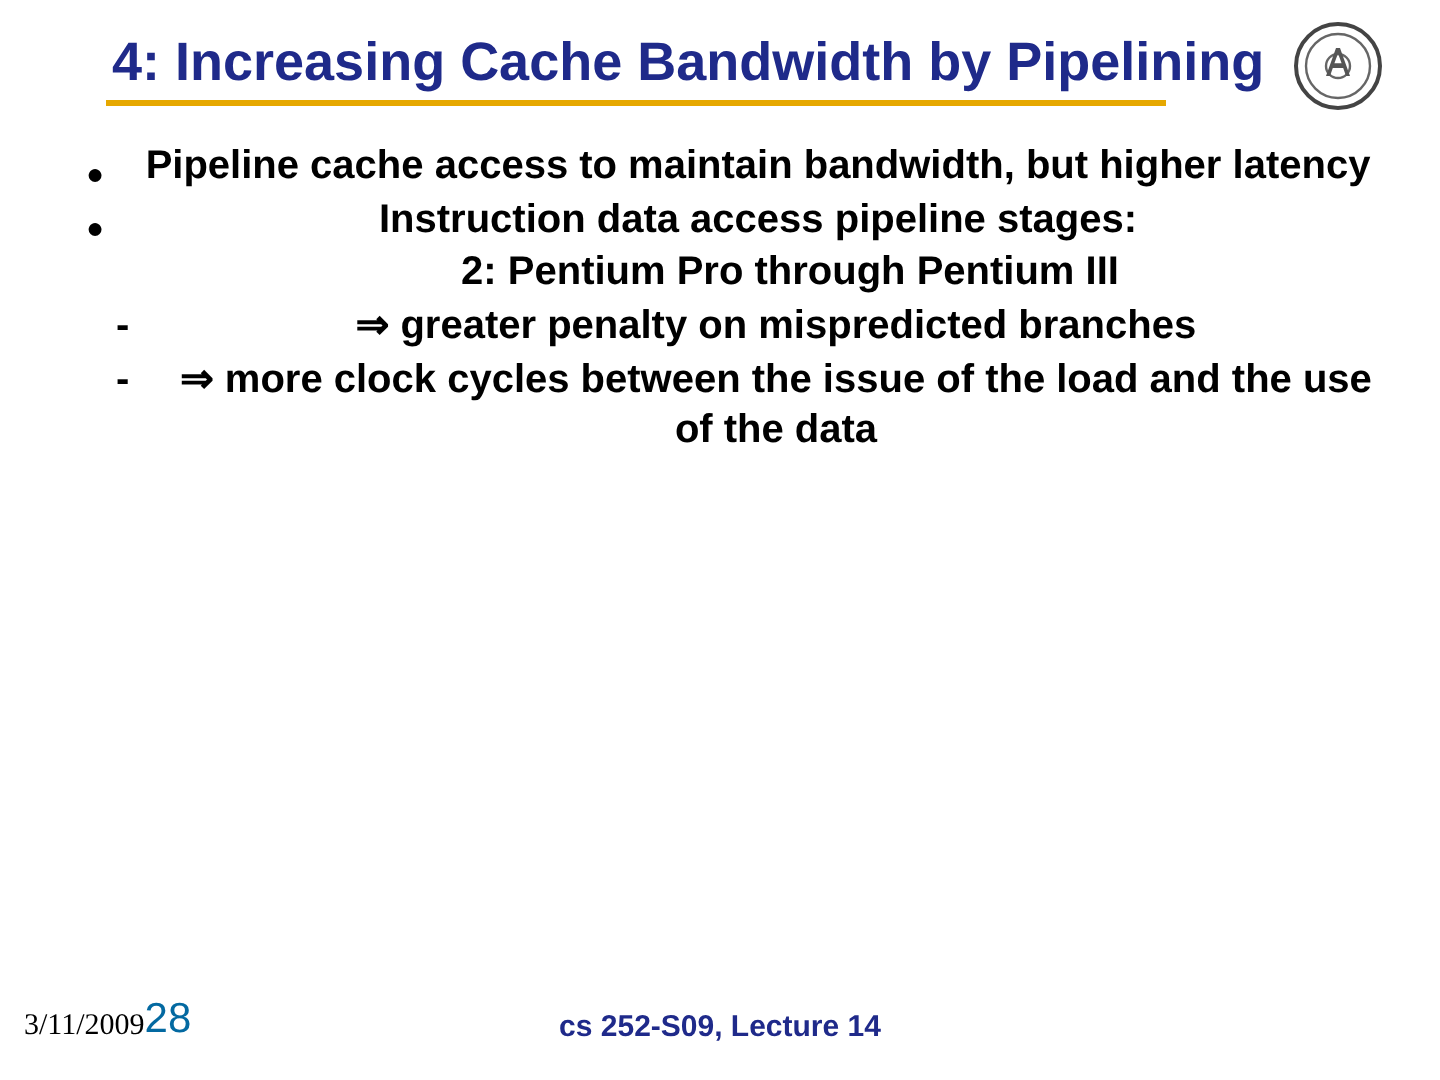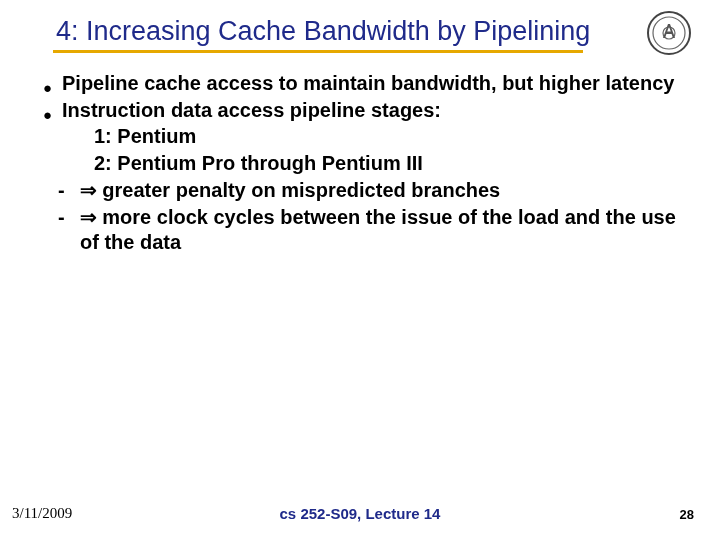--- a/index.html
+++ b/index.html
@@ -1,32 +1,32 @@
 <!DOCTYPE html>
 <html><head>
 <meta charset="utf-8">
 <style>
   * { margin: 0; padding: 0; box-sizing: border-box; }
   html, body { width: 720px; height: 540px; background: #fff; font-family: Arial, Helvetica, sans-serif; overflow: hidden; }
   .slide { position: relative; width: 720px; height: 540px; padding: 0; }
   .header { position: relative; padding: 16px 56px 0 56px; }
-  .title { color: #1f2a8a; font-weight: normal; font-size: 27px; line-height: 1.18; display: inline-block; }
+  .title { color: #1f2a8a; font-weight: bold; font-size: 27px; line-height: 1.18; display: inline-block; }
   .title-underline { height: 3px; background: #e6a800; margin-top: 2px; width: 530px; margin-left: 53px;}
   .logo { position: absolute; top: 10px; right: 28px; }
   .body { padding: 18px 24px 0 40px; color: #000; font-size: 20px; font-weight: bold; line-height: 1.24; }
   .row { display: flex; align-items: flex-start; margin-bottom: 2px; }
   .bullet, .dash, .arrow-gap { width: 22px; flex: 0 0 22px; text-align: left; }
   .dash-offset { width: 18px; flex: 0 0 18px; }
   .indent-stage { width: 54px; flex: 0 0 54px; }
-  .text { flex: 1; }
+  .text { flex: 1; text-align: center; }
   .arrow-char { font-family: 'Arial', sans-serif; font-weight: bold; }
-  .footer { position: absolute; bottom: 18px; left: 0; width: 720px; display: flex; justify-content: space-between; align-items: flex-end; padding: 0 26px 0 12px; }
+  .footer { position: absolute; bottom: 18px; left: 0; width: 720px; display: flex; justify-content: flex-start; align-items: flex-end; padding: 0 26px 0 12px; }
   .date { font-family: "Times New Roman", Times, serif; font-size: 15px; color: #000; font-weight: normal; }
   .course { font-family: Arial, sans-serif; font-weight: bold; font-size: 15px; color: #1f2a8a; position: absolute; left: 50%; transform: translateX(-50%); bottom: 18px; text-align: right;}
-  .pagenum { font-family: Arial, sans-serif; font-weight: bold; font-size: 13px; color: #000000; }
+  .pagenum { font-family: Arial, sans-serif; font-weight: normal; font-size: 21px; color: #0369a1; }
   .bullet-dot { font-size: 15px; position: relative; top: 3px; left: 3px;}
 </style>
 </head>
 <body>
 
 <div class="slide">
 
   <div class="header">
     <div class="title">4: Increasing Cache Bandwidth by Pipelining</div>
     <div class="logo">
@@ -47,24 +47,20 @@
       <div class="text">Pipeline cache access to maintain bandwidth, but higher latency</div>
     </div>
 
     <div class="row">
       <div class="bullet"><span class="bullet-dot">●</span></div>
       <div class="text">Instruction data access pipeline stages:</div>
     </div>
 
     <div class="row">
       <div class="indent-stage"></div>
-      <div class="text">1: Pentium</div>
-    </div>
-    <div class="row">
-      <div class="indent-stage"></div>
       <div class="text">2: Pentium Pro through Pentium III</div>
     </div>
 
     <div class="row">
       <div class="dash-offset"></div>
       <div class="dash">-</div>
       <div class="text">
         <span class="arrow-char">⇒</span>
         <span>greater penalty on mispredicted branches</span>
       </div>

